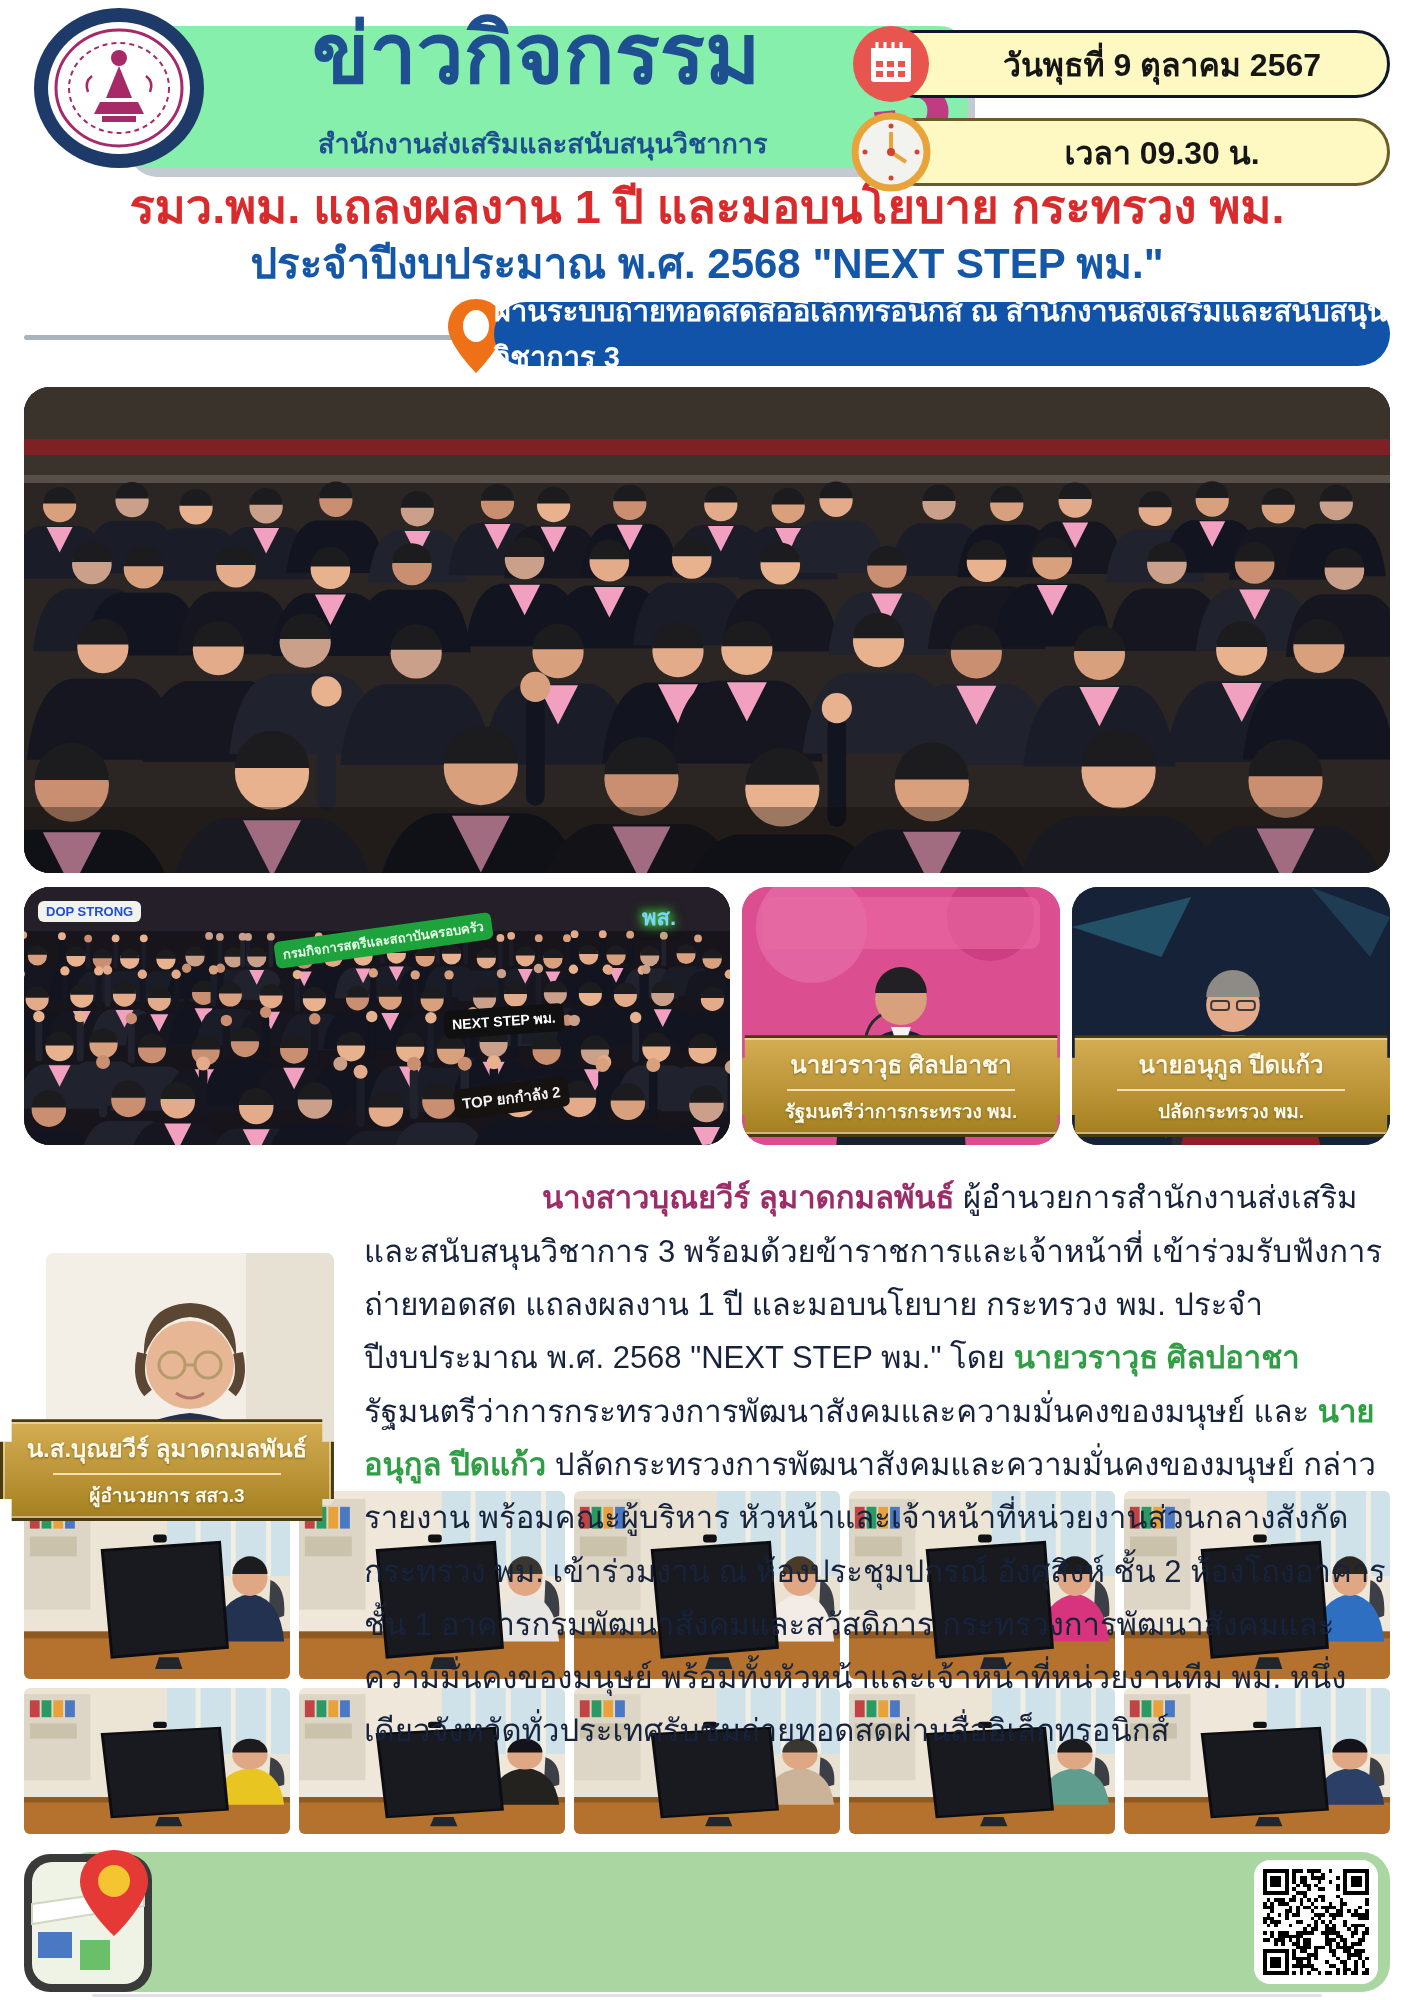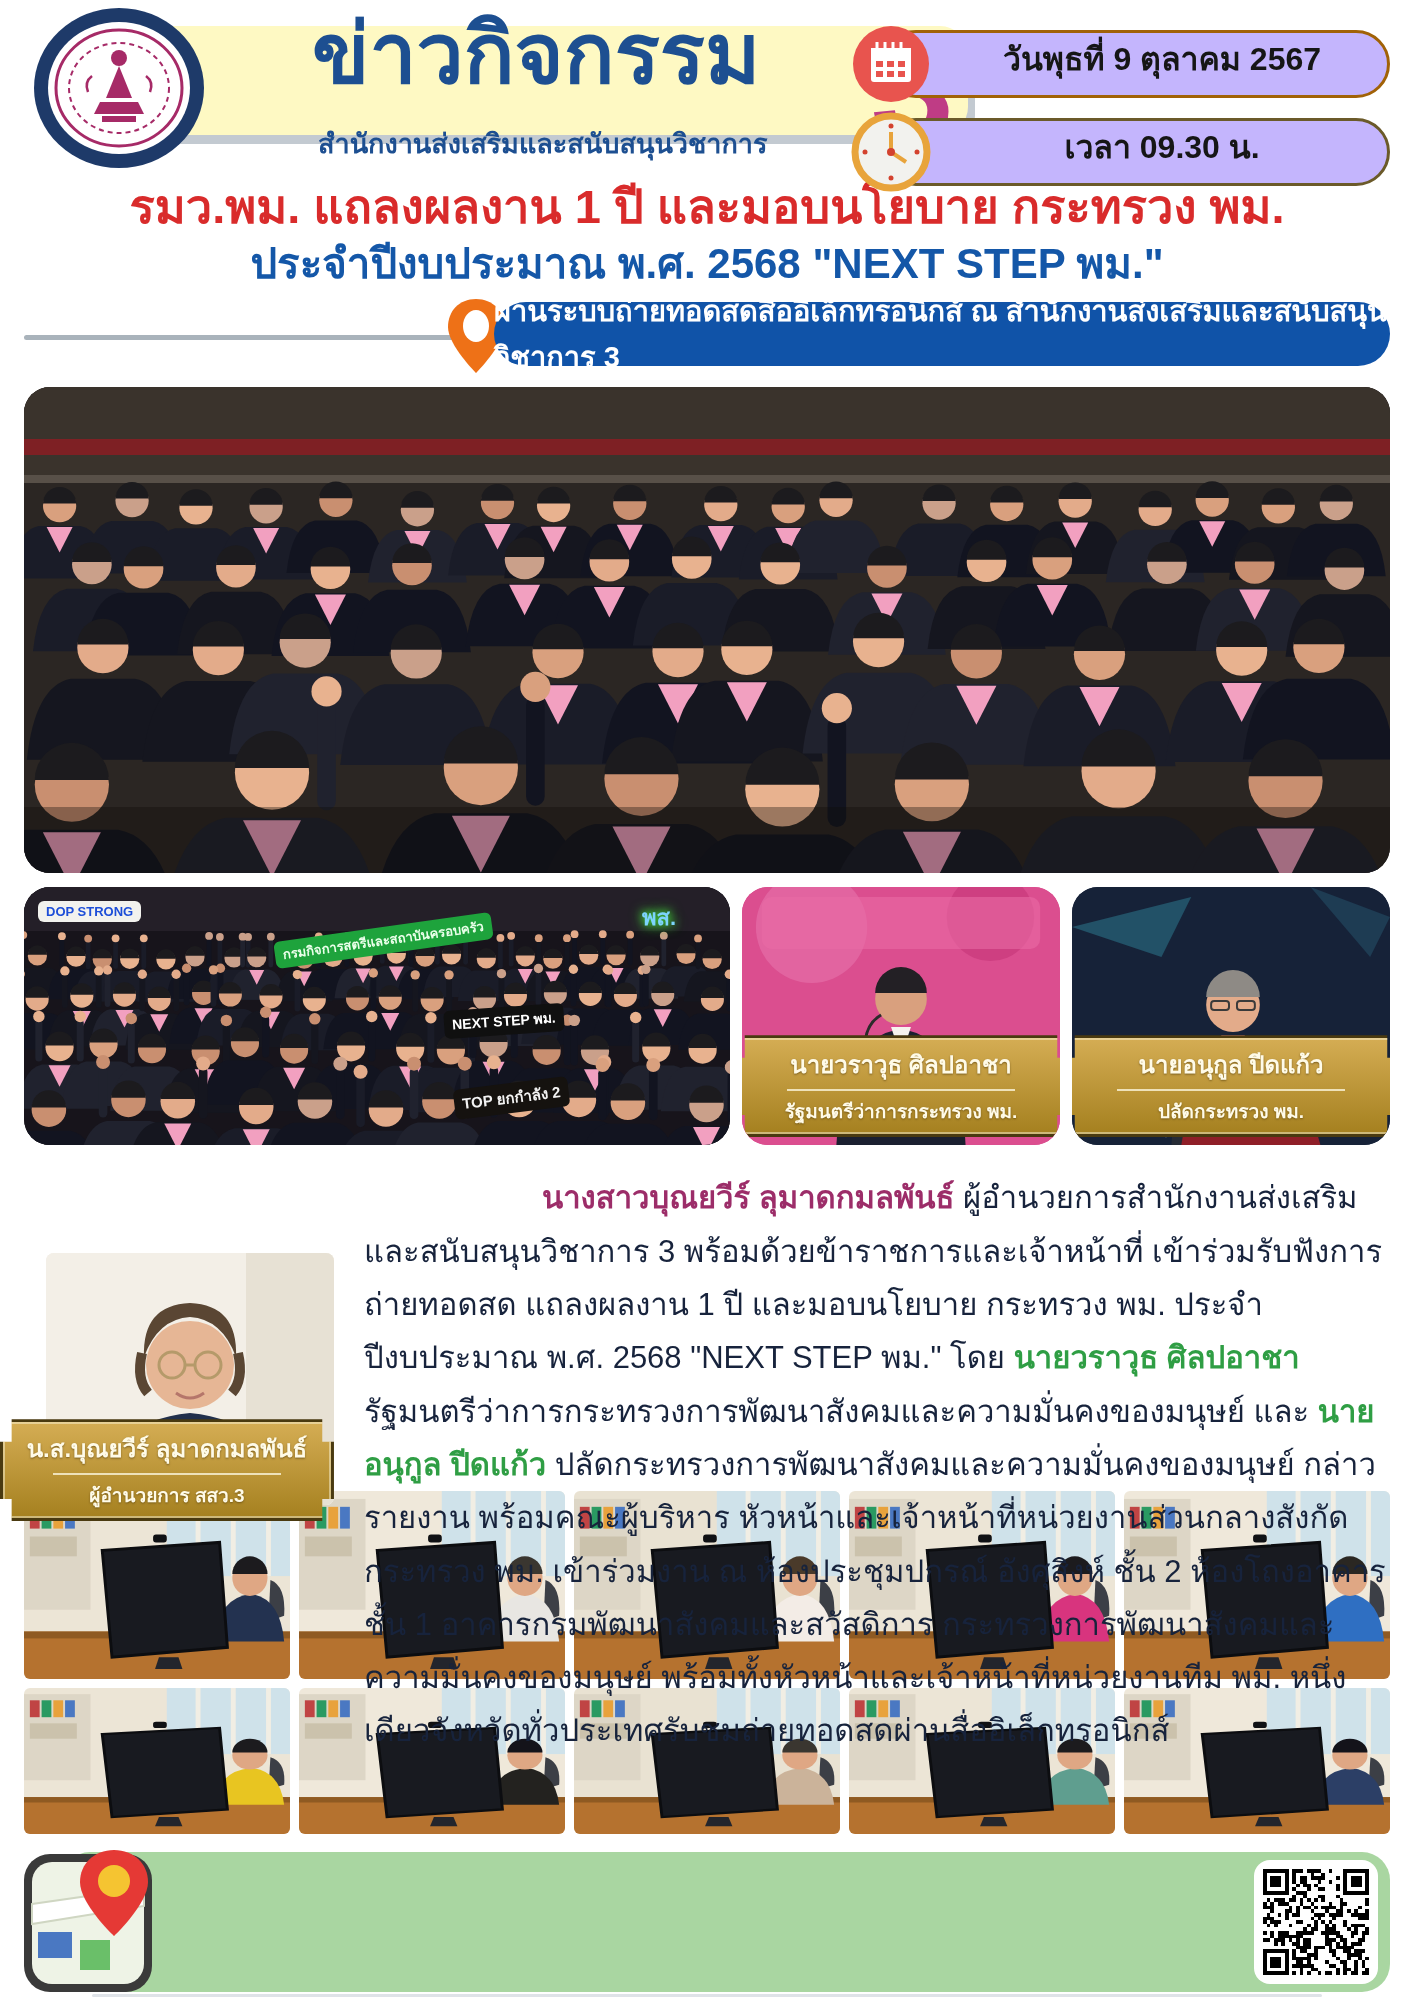--- a/index.html
+++ b/index.html
@@ -1,29 +1,29 @@
 <!DOCTYPE html>
 <html><head>
 <meta charset="utf-8">
 <style>
   html,body{margin:0;padding:0;background:#fff;}
   .page{position:relative;width:1414px;height:2000px;background:#ffffff;overflow:hidden;
         font-family:"Liberation Sans","DejaVu Sans",sans-serif;}
 
   
   .header{position:relative;height:178px;}
-  .banner{position:absolute;left:122px;top:26px;width:846px;height:109px;background:#fef9c3;
+  .banner{position:absolute;left:122px;top:26px;width:846px;height:142px;background:#86efac;
           border-radius:28px;box-shadow:7px 9px 0 #c3cad1;}
   .banner-title{position:absolute;left:190px;top:-22px;font-size:84px;font-weight:800;color:#1d4f91;line-height:1.2;}
   .banner-sub{position:absolute;left:196px;top:96px;font-size:27px;font-weight:700;color:#1d4f91;}
   .banner-num{position:absolute;right:14px;top:-28px;font-size:150px;font-weight:800;color:#bf3c85;line-height:1.2;}
   .logo{position:absolute;left:32px;top:6px;width:174px;height:164px;}
   .badges{position:absolute;right:24px;top:30px;width:508px;}
-  .badge{position:relative;height:62px;background:#c4b5fd;border:3px solid #a16207;border-radius:34px;
-         margin-bottom:20px;display:flex;align-items:flex-start;justify-content:center;padding-left:52px;}
+  .badge{position:relative;height:62px;background:#fef9c3;border:3px solid #0f172a;border-radius:34px;
+         margin-bottom:20px;display:flex;align-items:center;justify-content:center;padding-left:52px;}
   .badge.time{border-color:#6b5a2a;}
   .badge-txt{font-size:32px;font-weight:700;color:#161616;}
   .badge-icon{position:absolute;left:-34px;top:-9px;width:80px;height:80px;}
 
   
   .headline{text-align:center;}
   .headline .l1{font-size:47px;font-weight:800;color:#d92b2b;line-height:1.25;}
   .headline .l2{font-size:42px;font-weight:800;color:#1457a8;line-height:1.3;}
 
   

